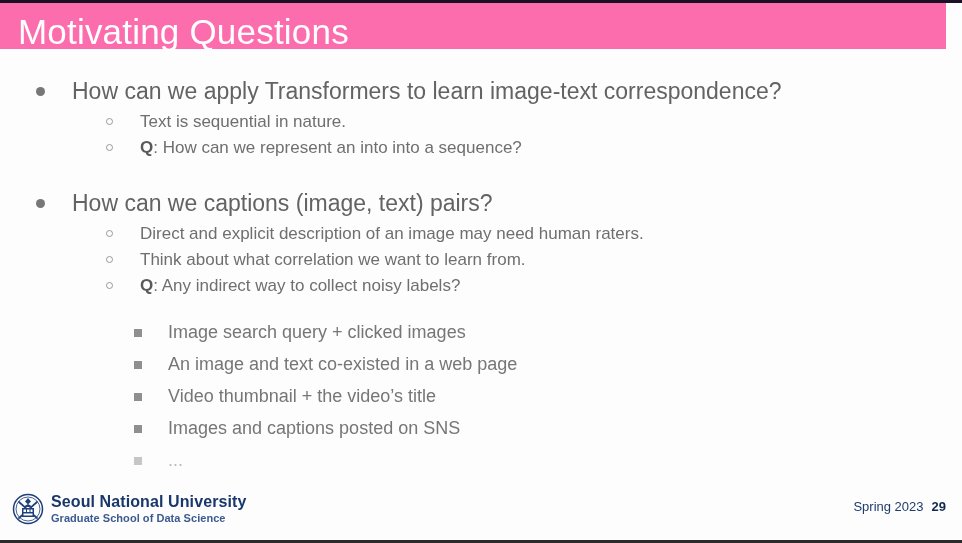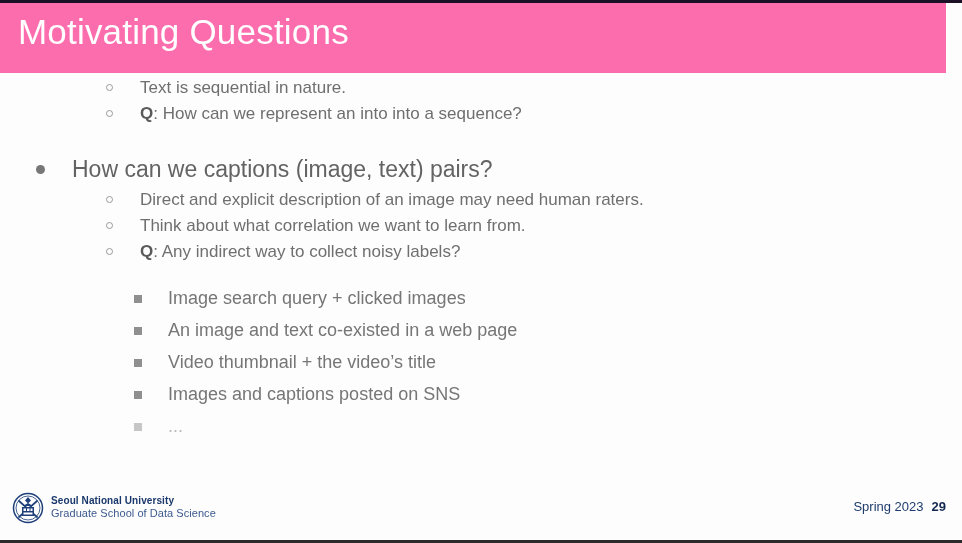--- a/index.html
+++ b/index.html
@@ -20,21 +20,21 @@
     border-top: 3px solid #1b1026;
     border-bottom: 3px solid #2b2b2b;
   }
 
   
   .title-band {
     position: absolute;
     left: 0;
     top: 0;
     width: 946px;
-    height: 70px;
+    height: 46px;
     background: #fc6dae;
   }
   .title-text {
     position: absolute;
     left: 18px;
     top: 7px;
     font-size: 35px;
     font-weight: 400;
     color: #ffffff;
     letter-spacing: 0.2px;
@@ -135,29 +135,29 @@
     flex: 0 0 32px;
     margin-right: 7px;
   }
   .logo-lines {
     display: flex;
     flex-direction: column;
     justify-content: center;
     line-height: 1.25;
   }
   .logo-l1 {
-    font-size: 10px;
+    font-size: 16px;
     font-weight: bold;
     color: #19376b;
     letter-spacing: 0.1px;
     white-space: nowrap;
   }
   .logo-l2 {
     font-size: 11px;
-    font-weight: 400;
+    font-weight: 700;
     color: #3b5a8f;
     letter-spacing: 0.05px;
     white-space: nowrap;
   }
   .footer-right {
     position: absolute;
     right: 16px;
     top: 11px;
     font-size: 13px;
     color: #1f3c6e;
@@ -173,20 +173,24 @@
 <body>
 
 <div class="slide">
 
   <div class="title-band">
     <div class="title-text">Motivating Questions</div>
   </div>
 
   <div class="body">
 
+    <div class="lvl1">
+      <span class="mk"></span>
+      <span>How can we apply Transformers to learn image-text correspondence?</span>
+    </div>
 
     <div class="lvl2">
       <span class="mk"></span>
       <span>Text is sequential in nature.</span>
     </div>
 
     <div class="lvl2">
       <span class="mk"></span>
       <span class="bold">Q</span><span>: How can we represent an into into a sequence?</span>
     </div>

